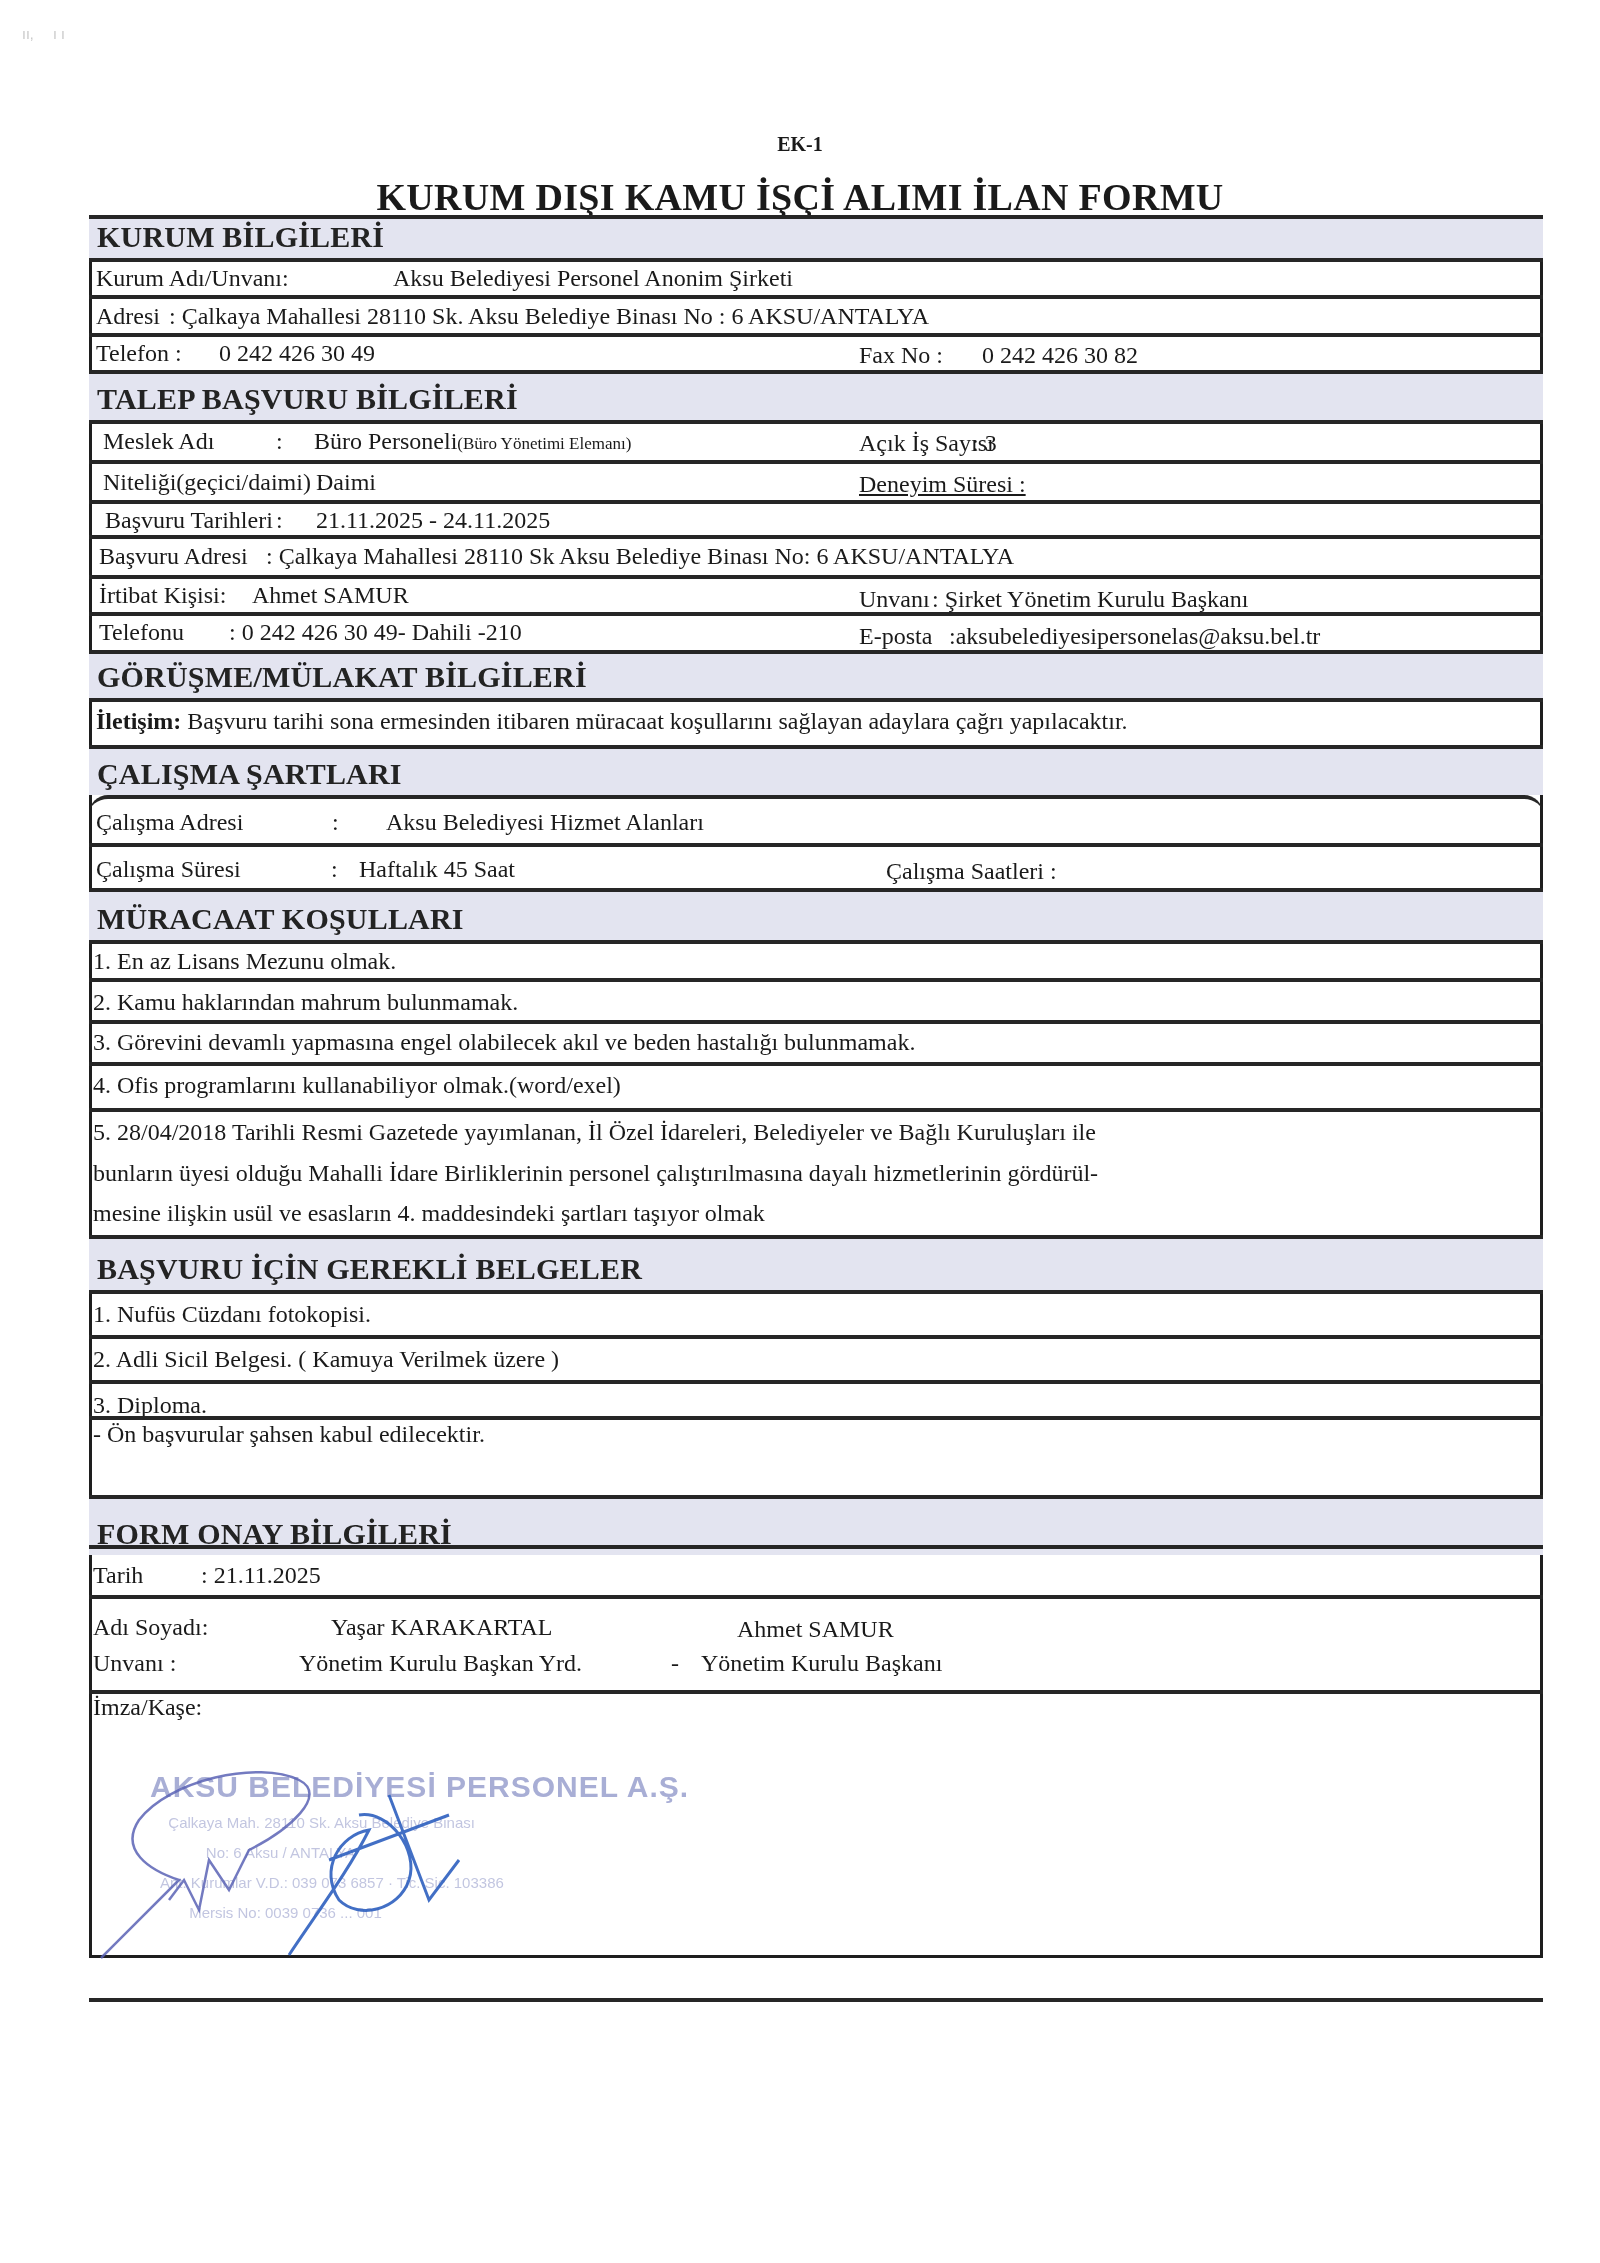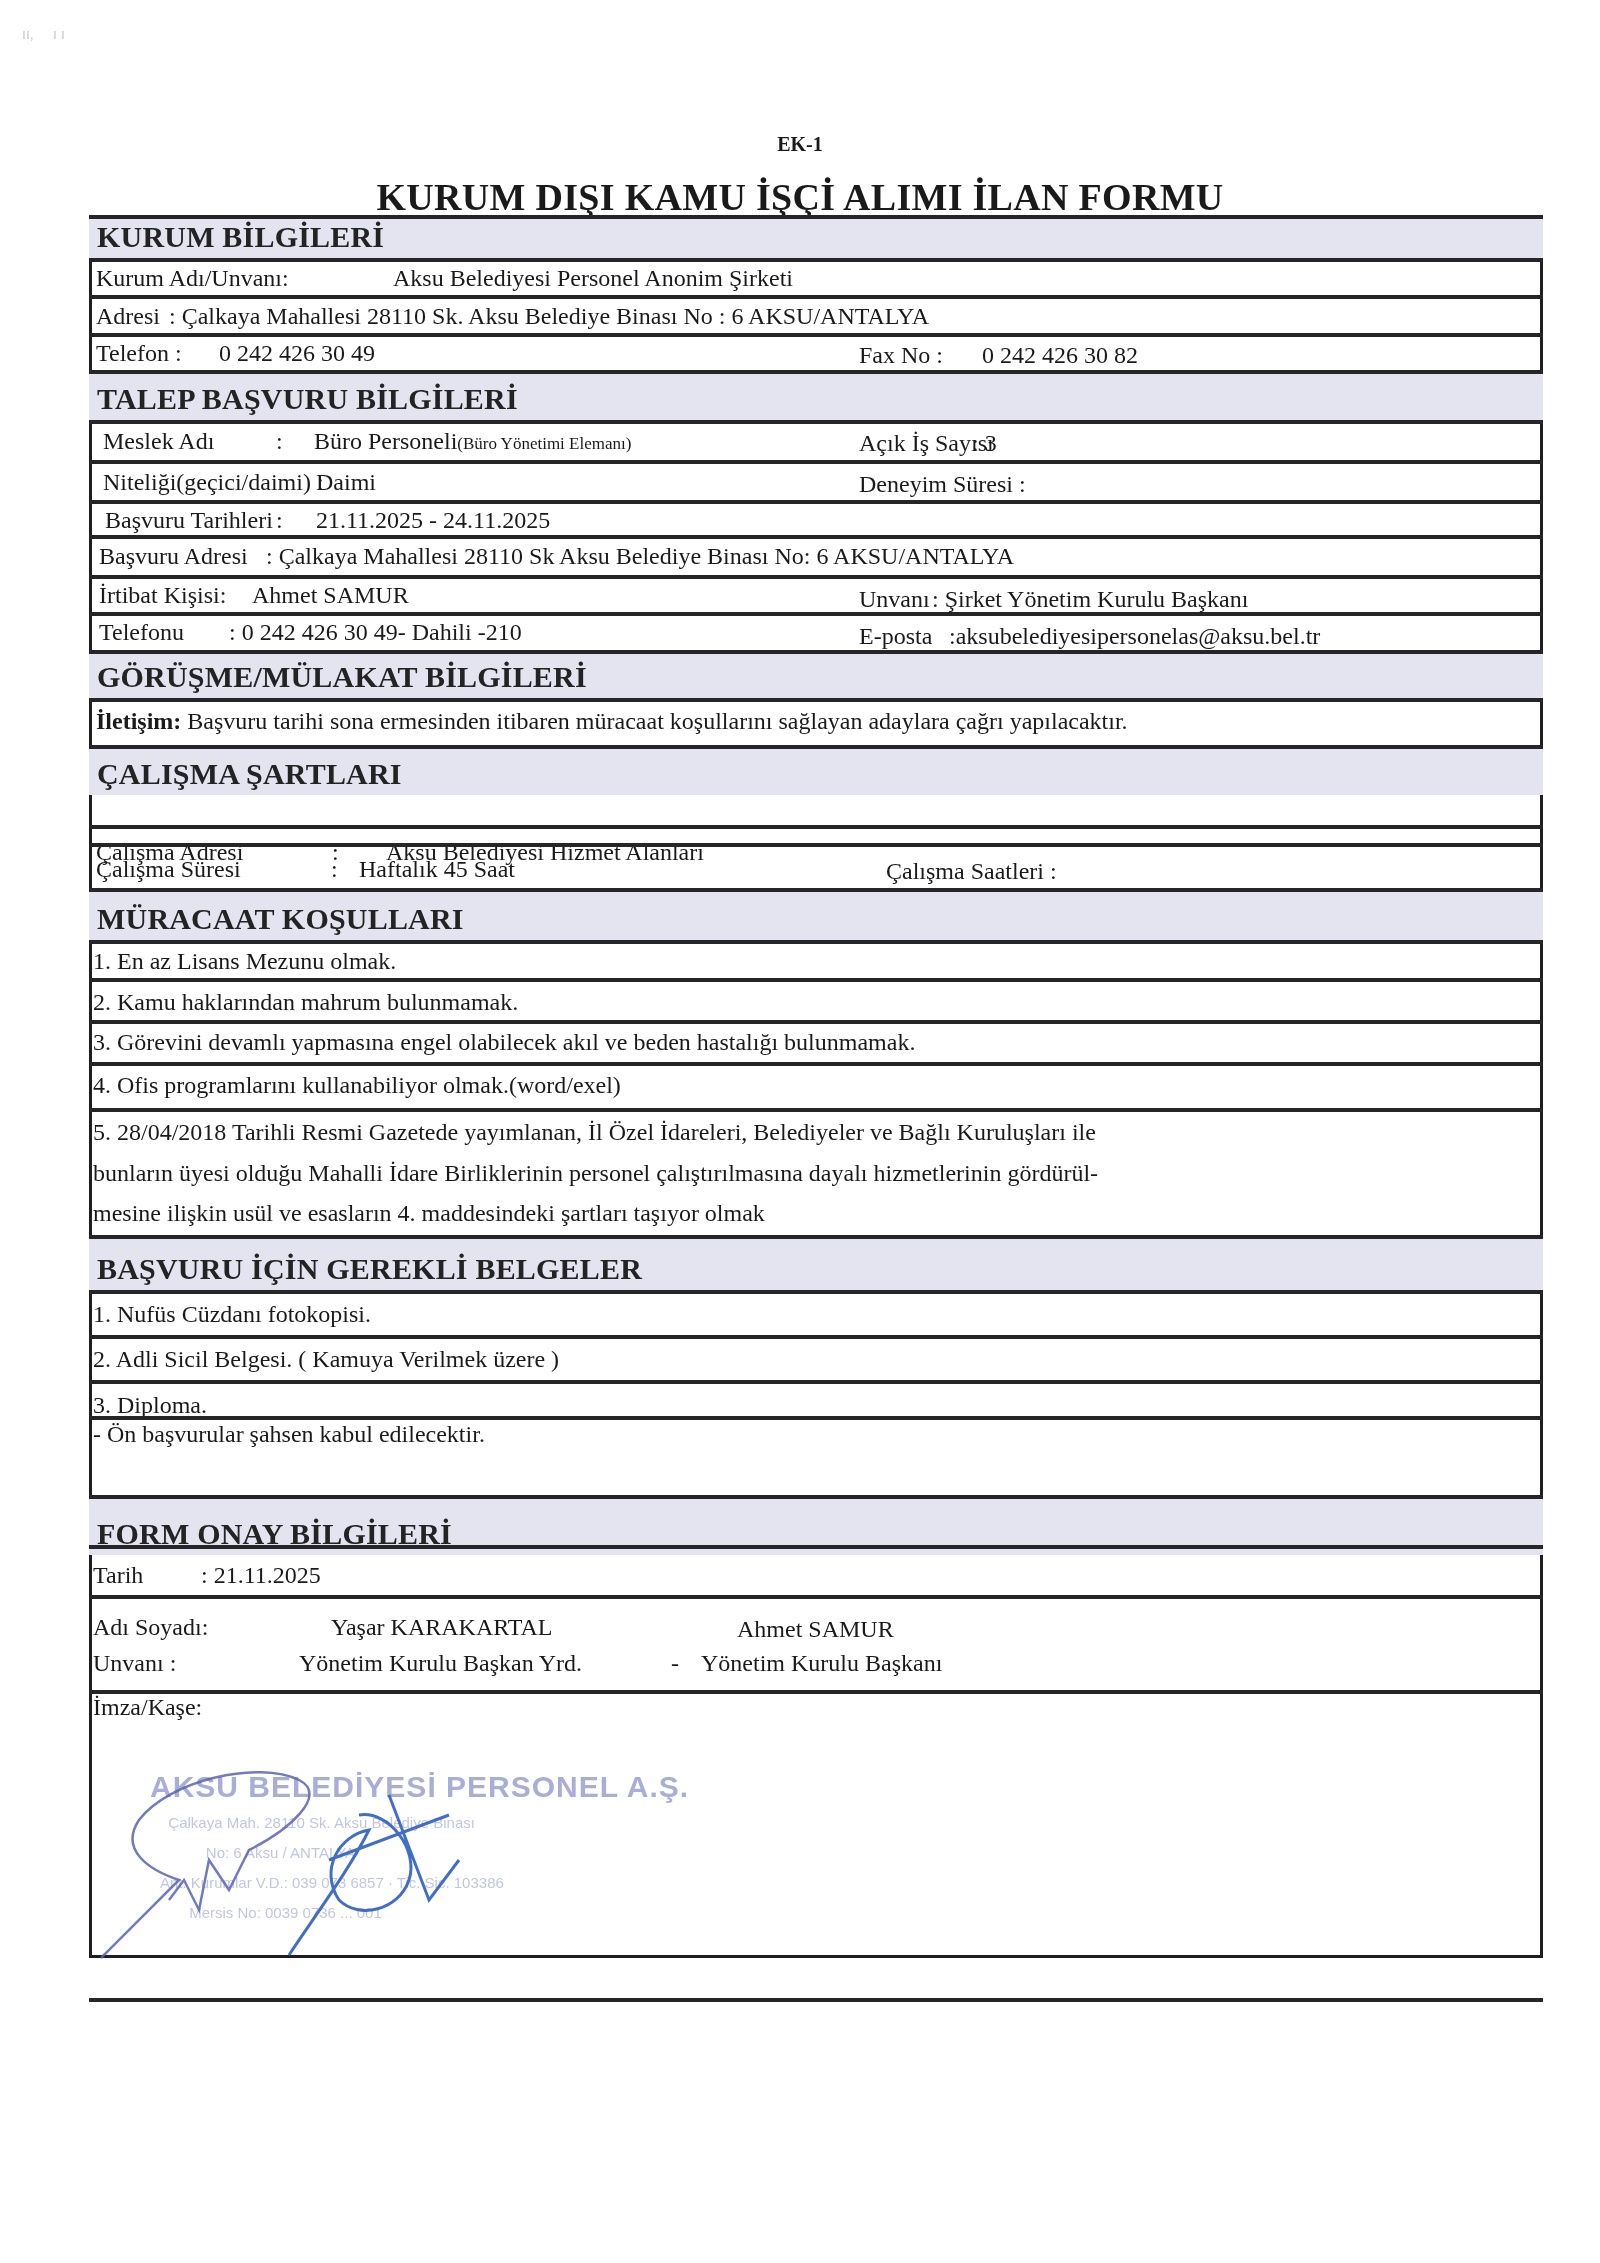--- a/index.html
+++ b/index.html
@@ -59,21 +59,21 @@
 <div class="row" style="top:420px;height:40px;">
   <span class="cell" style="left:14px;top:4px;">Meslek Adı</span>
   <span class="cell" style="left:187px;top:4px;">:</span>
   <span class="cell" style="left:225px;top:4px;"><span>Büro Personeli</span><span class="small">(Büro Yönetimi Elemanı)</span></span>
   <span class="cell" style="left:770px;top:6px;">Açık İş Sayısı</span>
   <span class="cell" style="left:883px;top:6px;">: 3</span>
 </div>
 <div class="row" style="top:460px;height:40px;">
   <span class="cell" style="left:14px;top:5px;">Niteliği(geçici/daimi) :</span>
   <span class="cell" style="left:227px;top:5px;">Daimi</span>
-  <span class="cell" style="left:770px;top:7px;">Deneyim Süresi :</span>
+  <span class="cell" style="left:770px;top:7px;text-decoration:underline;">Deneyim Süresi :</span>
 </div>
 <div class="row" style="top:500px;height:35px;">
   <span class="cell" style="left:16px;top:3px;">Başvuru Tarihleri</span>
   <span class="cell" style="left:187px;top:3px;">:</span>
   <span class="cell" style="left:227px;top:3px;">21.11.2025 - 24.11.2025</span>
 </div>
 <div class="row" style="top:535px;height:40px;">
   <span class="cell" style="left:10px;top:4px;">Başvuru Adresi</span>
   <span class="cell" style="left:177px;top:4px;">: Çalkaya Mahallesi 28110 Sk Aksu Belediye Binası No: 6 AKSU/ANTALYA</span>
 </div>
@@ -93,21 +93,21 @@
 <div class="row hdr" style="top:650px;height:48px;">
   <span class="htext">GÖRÜŞME/MÜLAKAT BİLGİLERİ</span>
 </div>
 <div class="row" style="top:698px;height:47px;">
   <span class="cell" style="left:7px;top:6px;"><span class="bold">İletişim:</span> <span>Başvuru tarihi sona ermesinden itibaren müracaat koşullarını sağlayan adaylara çağrı yapılacaktır.</span></span>
 </div>
 
 <div class="row hdr" style="top:745px;height:50px;">
   <span class="htext">ÇALIŞMA ŞARTLARI</span>
 </div>
-<div class="row" style="top:825px;height:48px;">
+<div class="row" style="top:795px;height:48px;border-radius:19px;">
   <span class="cell" style="left:7px;top:10px;">Çalışma Adresi</span>
   <span class="cell" style="left:243px;top:10px;">:</span>
   <span class="cell" style="left:297px;top:10px;">Aksu Belediyesi  Hizmet Alanları</span>
 </div>
 <div class="row" style="top:843px;height:45px;">
   <span class="cell" style="left:7px;top:9px;">Çalışma Süresi</span>
   <span class="cell" style="left:242px;top:9px;">:</span>
   <span class="cell" style="left:270px;top:9px;">Haftalık 45 Saat</span>
   <span class="cell" style="left:797px;top:11px;">Çalışma Saatleri :</span>
 </div>

